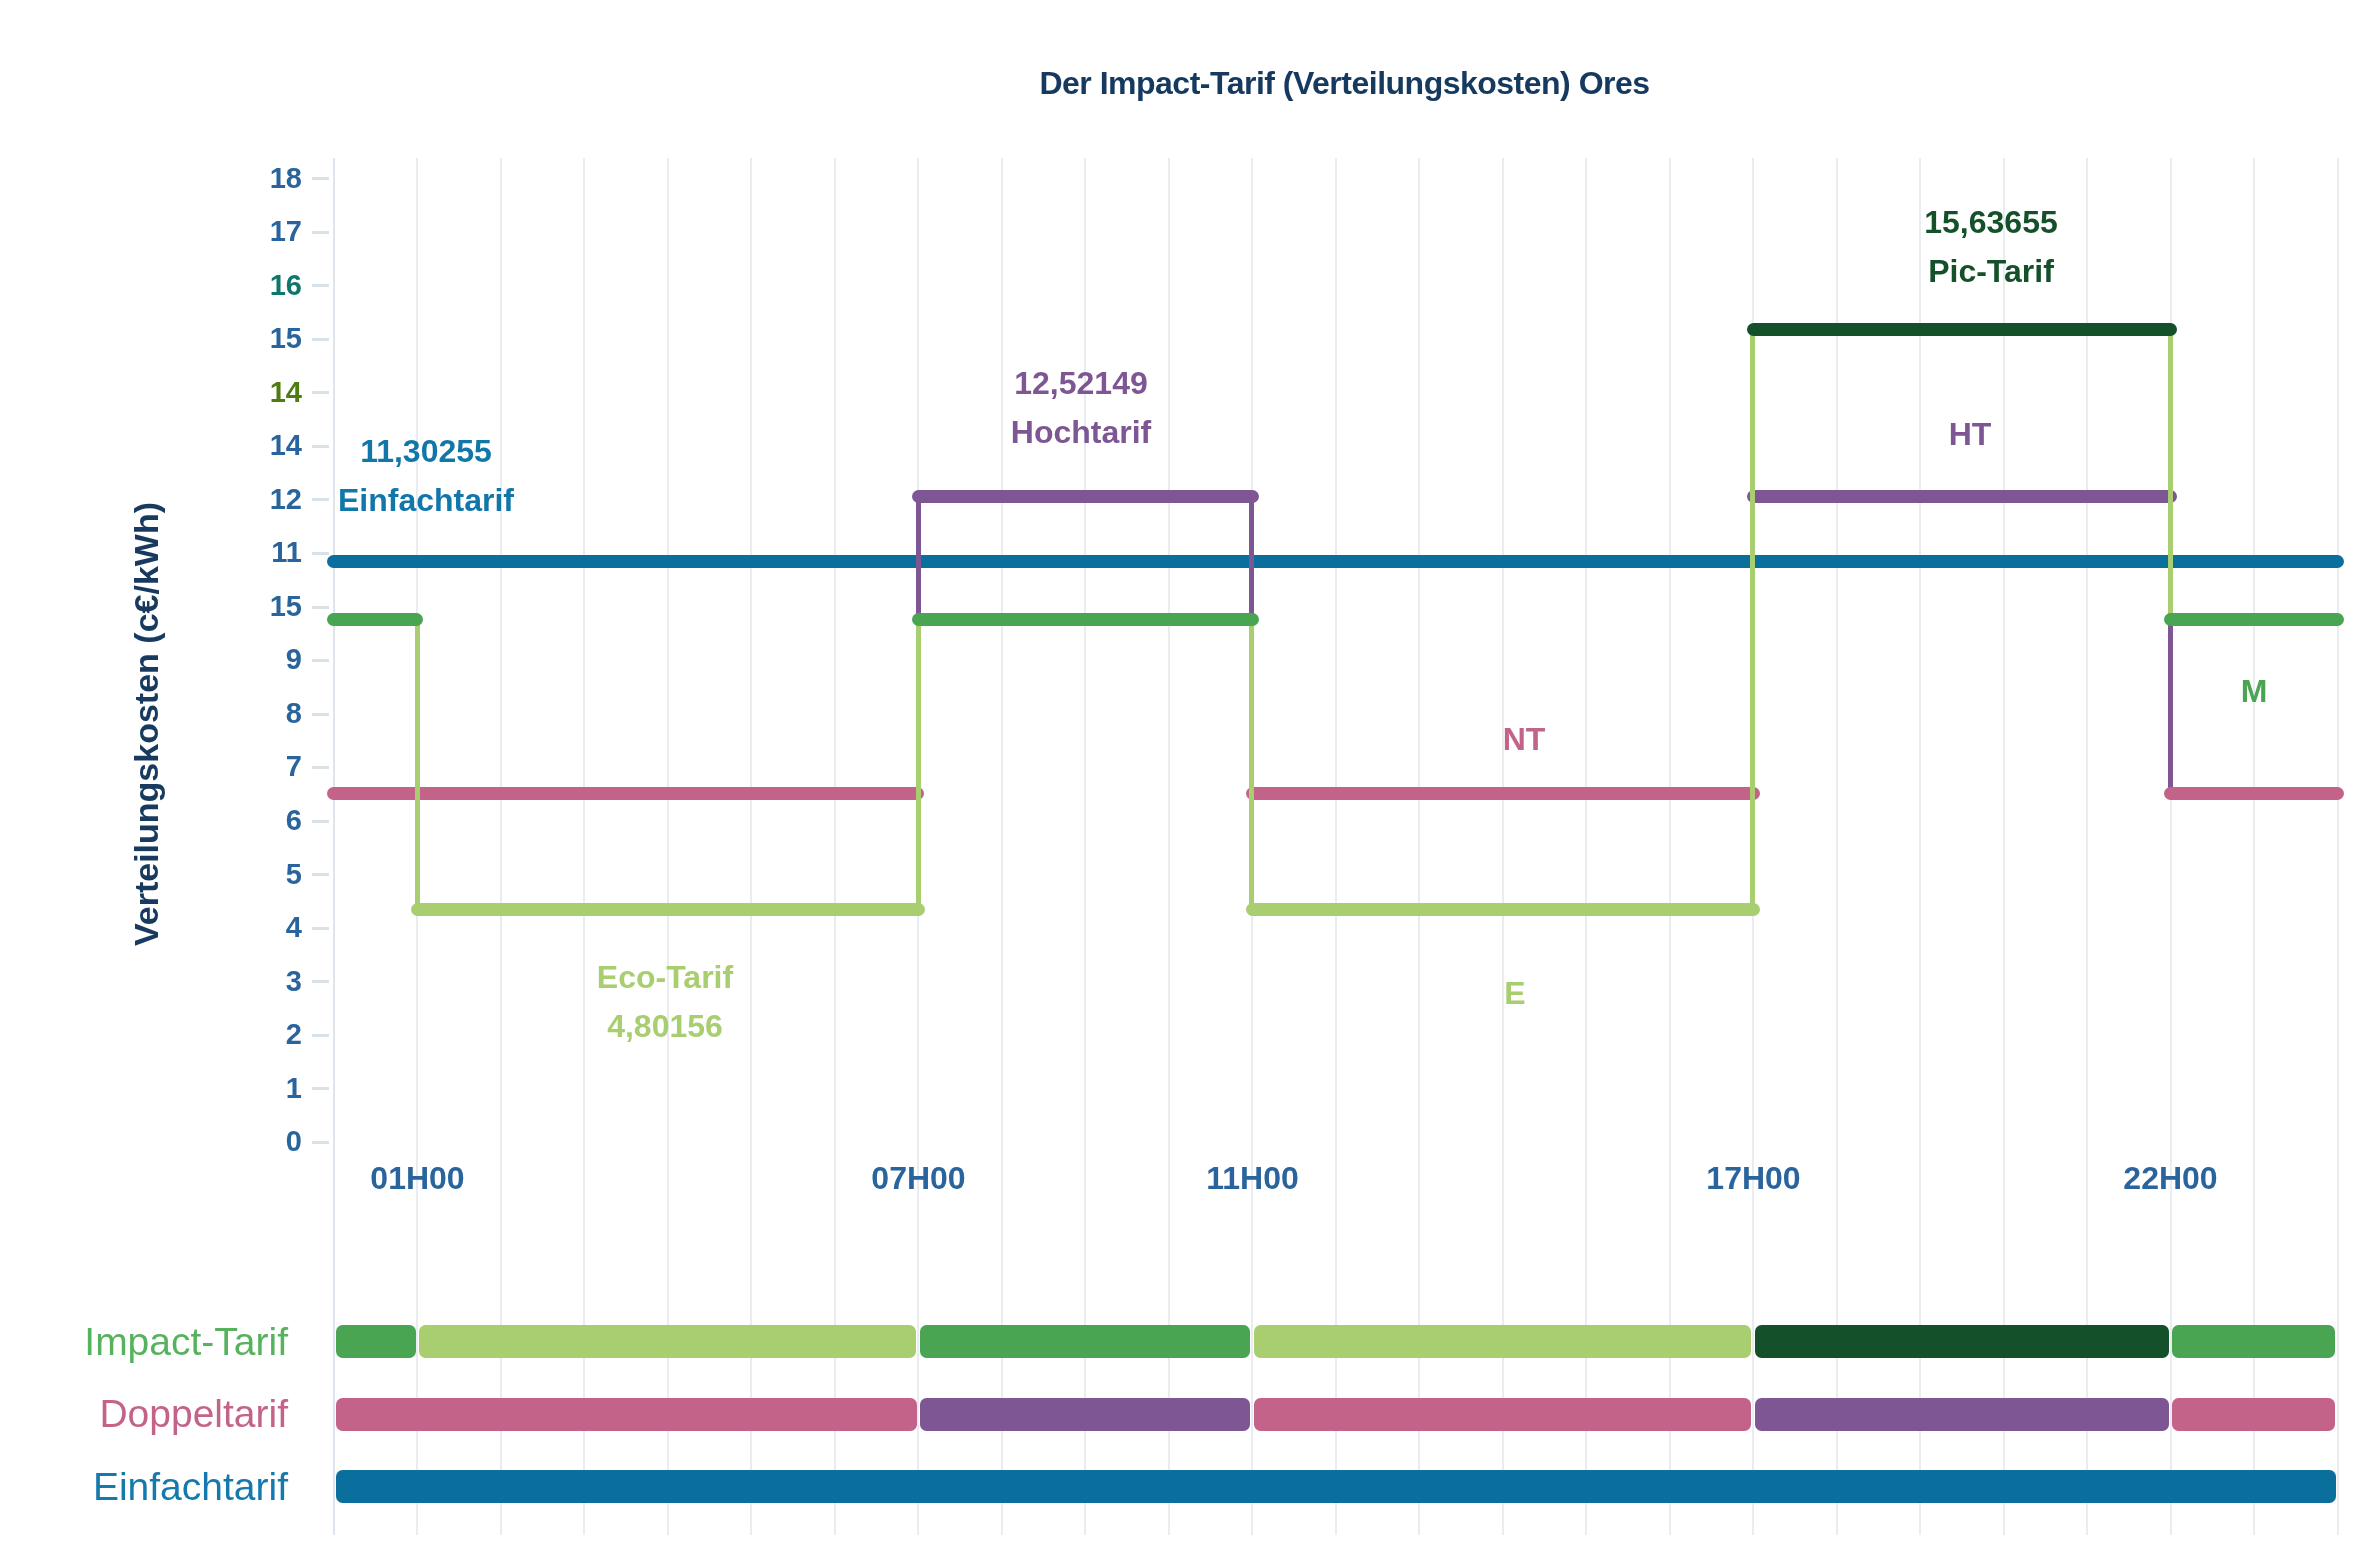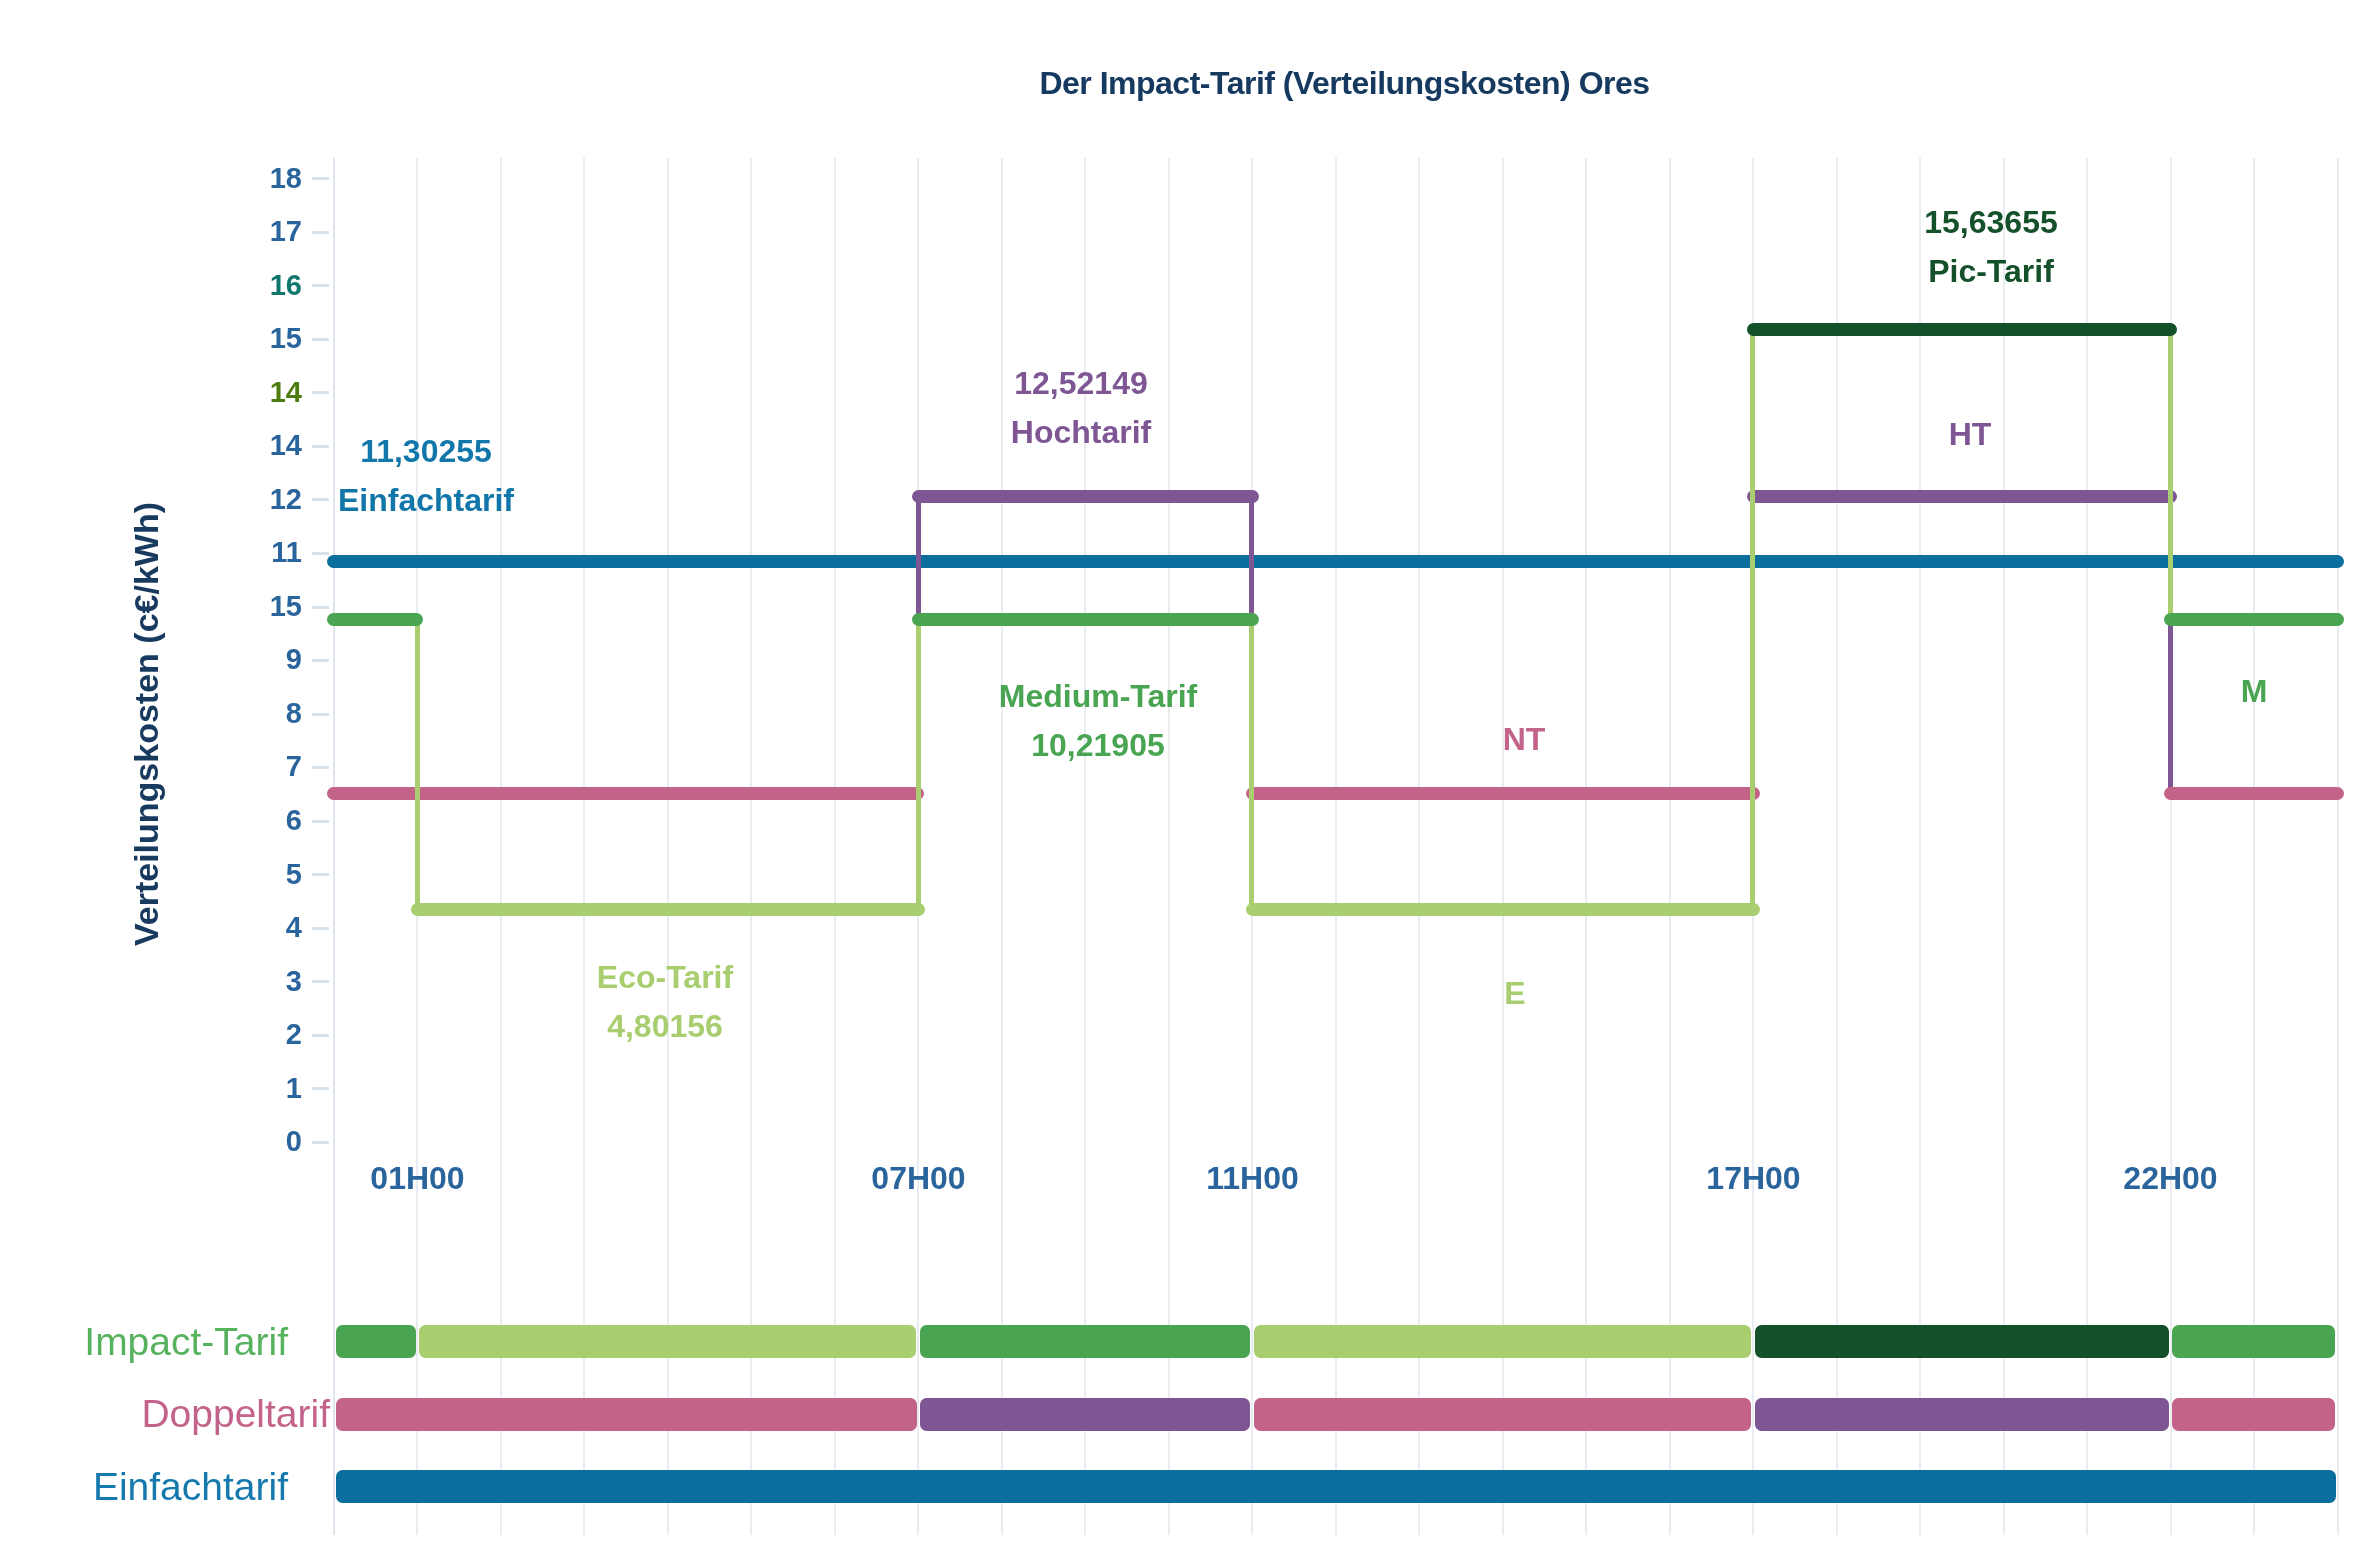--- a/index.html
+++ b/index.html
@@ -115,24 +115,20 @@
     <div class="abs seg" style="left: 1747px; width: 430px; top: 323px; background: rgb(20, 80, 42);"></div>
     <div class="abs seg" style="left: 2164px; width: 180px; top: 613px; background: rgb(74, 165, 83);"></div>
     <div class="abs anno" style="left: 426px; top: 427px; color: rgb(17, 118, 169);">
       <div>11,30255</div>
       <div>Einfachtarif</div>
     </div>
     <div class="abs anno" style="left: 1081px; top: 359px; color: rgb(126, 86, 148);">
       <div>12,52149</div>
       <div>Hochtarif</div>
     </div>
-    <div class="abs anno" style="left: 1098px; top: 672px; color: rgb(74, 165, 83);">
-      <div>Medium-Tarif</div>
-      <div>10,21905</div>
-    </div>
     <div class="abs anno" style="left: 665px; top: 953px; color: rgb(168, 206, 111);">
       <div>Eco-Tarif</div>
       <div>4,80156</div>
     </div>
     <div class="abs anno" style="left: 1524px; top: 715px; color: rgb(196, 99, 138);">
       <div>NT</div>
     </div>
     <div class="abs anno" style="left: 1515px; top: 969px; color: rgb(168, 206, 111);">
       <div>E</div>
     </div>
@@ -146,21 +142,21 @@
     <div class="abs anno" style="left: 2254px; top: 667px; color: rgb(74, 165, 83);">
       <div>M</div>
     </div>
     <div class="abs legend-label" style="top: 1318px; color: rgb(87, 178, 94);">Impact-Tarif</div>
     <div class="abs lseg" style="left: 336px; width: 80px; top: 1325px; background: rgb(74, 165, 83);"></div>
     <div class="abs lseg" style="left: 419px; width: 497px; top: 1325px; background: rgb(168, 206, 111);"></div>
     <div class="abs lseg" style="left: 920px; width: 330px; top: 1325px; background: rgb(74, 165, 83);"></div>
     <div class="abs lseg" style="left: 1254px; width: 497px; top: 1325px; background: rgb(168, 206, 111);"></div>
     <div class="abs lseg" style="left: 1755px; width: 414px; top: 1325px; background: rgb(20, 80, 42);"></div>
     <div class="abs lseg" style="left: 2172px; width: 163px; top: 1325px; background: rgb(74, 165, 83);"></div>
-    <div class="abs legend-label" style="top: 1390px; color: rgb(196, 99, 138); padding-left: 42px;">Doppeltarif</div>
+    <div class="abs legend-label" style="top: 1390px; color: rgb(196, 99, 138);">Doppeltarif</div>
     <div class="abs lseg" style="left: 336px; width: 581px; top: 1398px; background: rgb(196, 99, 138);"></div>
     <div class="abs lseg" style="left: 920px; width: 330px; top: 1398px; background: rgb(126, 86, 148);"></div>
     <div class="abs lseg" style="left: 1254px; width: 497px; top: 1398px; background: rgb(196, 99, 138);"></div>
     <div class="abs lseg" style="left: 1755px; width: 414px; top: 1398px; background: rgb(126, 86, 148);"></div>
     <div class="abs lseg" style="left: 2172px; width: 163px; top: 1398px; background: rgb(196, 99, 138);"></div>
     <div class="abs legend-label" style="top: 1463px; color: rgb(21, 121, 173);">Einfachtarif</div>
     <div class="abs lseg" style="left: 336px; width: 2000px; top: 1470px; background: rgb(11, 111, 158);"></div>
   </div>
 
 

